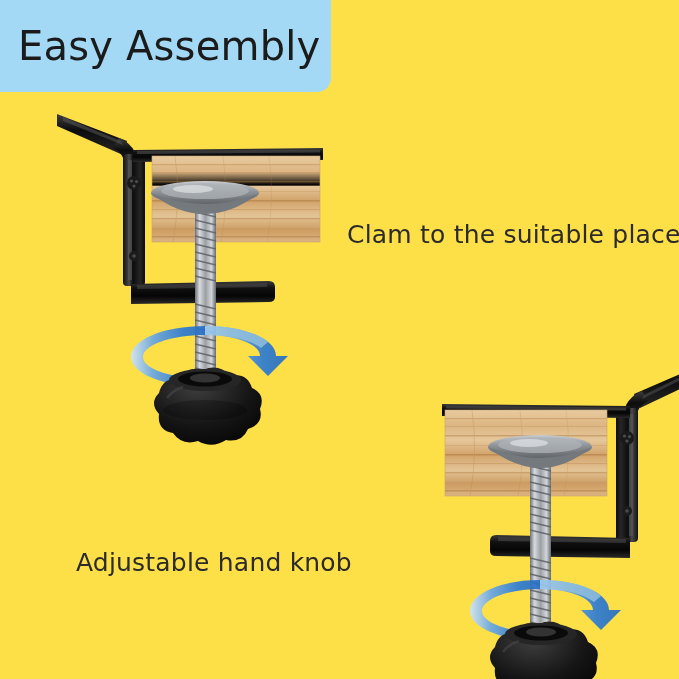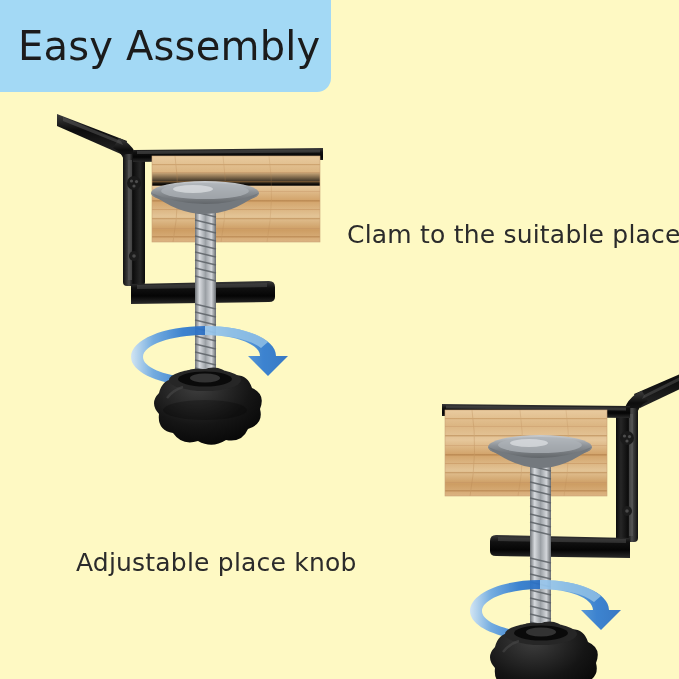--- a/index.html
+++ b/index.html
@@ -4,21 +4,21 @@
 <style>
   html, body {
     margin: 0;
     padding: 0;
     background: #ffffff;
   }
   #page {
     position: relative;
     width: 679px;
     height: 679px;
-    background: #fef9c3;
+    background: #fde047;
     overflow: hidden;
     font-family: "DejaVu Sans", sans-serif;
     text-align: right;
   }
 
   
   #header-banner {
     position: absolute;
     left: 0;
     top: 0;
@@ -65,21 +65,21 @@
 <body>
 
 <div id="page">
 
   <div id="header-banner">
     <div id="header-title">Easy Assembly</div>
   </div>
 
   <div class="caption" id="caption-top-right">Clam to the suitable place</div>
 
-  <div class="caption" id="caption-bottom-left">Adjustable place knob</div>
+  <div class="caption" id="caption-bottom-left">Adjustable hand knob</div>
 
   <div class="clamp" id="clamp-one">
     <svg viewBox="0 0 300 330" xmlns="http://www.w3.org/2000/svg">
       <defs>
         <linearGradient id="woodA" x1="0" y1="0" x2="0" y2="1">
           <stop offset="0%" stop-color="#e9cb9f"></stop>
           <stop offset="18%" stop-color="#dcb683"></stop>
           <stop offset="34%" stop-color="#e6c characterized"></stop>
           <stop offset="35%" stop-color="#e6c79b"></stop>
           <stop offset="52%" stop-color="#d2a36a"></stop>

